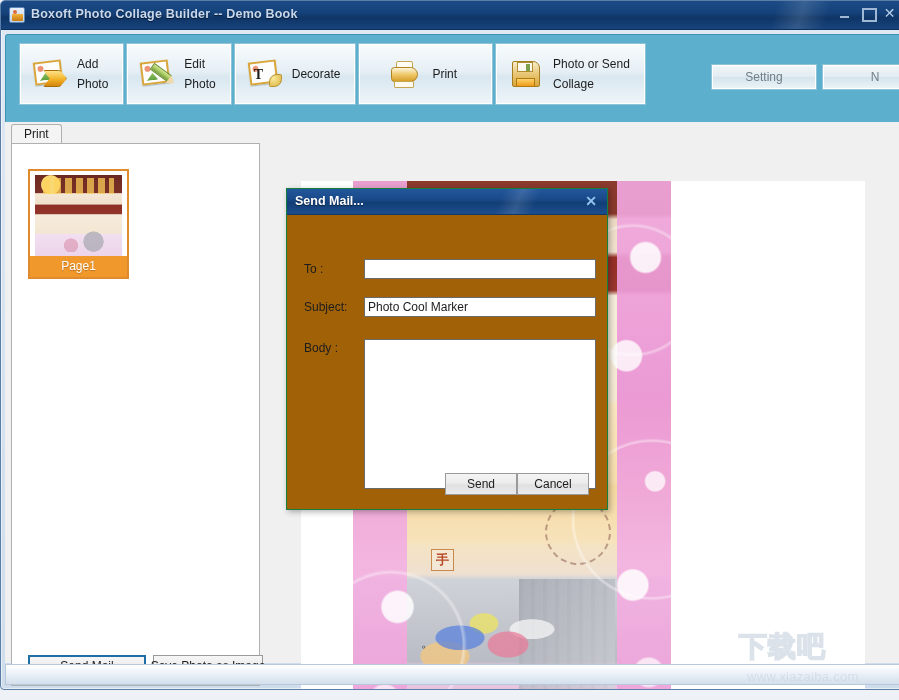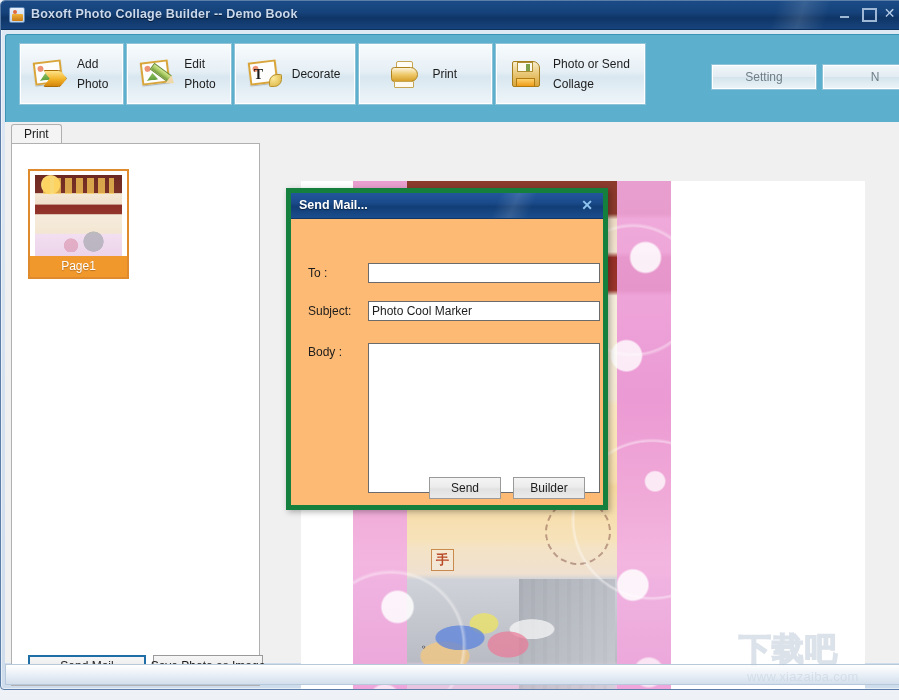--- a/index.html
+++ b/index.html
@@ -454,22 +454,22 @@
     height: 21px;
     background: linear-gradient(180deg,#ffffff 0%, #e7eef6 55%, #d3dfec 100%);
     border: 1px solid #b7c8db;
   }
 
   
   .dialog {
     position: absolute;
     left: 286px; top: 188px;
     width: 322px; height: 322px;
-    background: #fdba74;
-    border: 5px solid #15803d;
+    background: #a16207;
+    border: 1px solid #15803d;
     box-shadow: 2px 2px 6px rgba(0,0,0,.30);
   }
   .dlg-title {
     position: relative;
     height: 26px;
     background: linear-gradient(180deg,#22579c 0%, #1a4a8a 40%, #123e76 55%, #1b4d8d 100%);
     border-bottom: 1px solid #0f3868;
     overflow: hidden;
   }
   .dlg-title:after {
@@ -521,21 +521,21 @@
   .row-subject .fld-label { width: 60px; }
   .row-subject .txtbox { width: 232px; height: 20px; }
 
   .row-body { left: 17px; top: 124px; }
   .row-body .fld-label { width: 60px; padding-top: 2px; }
   .row-body .txtbox { width: 232px; height: 150px; resize: none; }
 
   .dlg-actions {
     position: absolute;
     right: 18px; bottom: 15px;
-    display: flex; gap: 12px;
+    display: flex; gap: 0;
   }
   .dlg-btn {
     width: 72px; height: 22px;
     font-size: 12px;
     color: #1c1c1c;
     background: linear-gradient(180deg,#f4f4f4 0%, #ececec 45%, #e1e1e1 55%, #eaeaea 100%);
     border: 1px solid #9a9a9a;
     display:flex; align-items:center; justify-content:center;
     cursor: default;
   }
@@ -544,21 +544,21 @@
   .watermark {
     position: absolute;
     right: 20px; bottom: 16px;
     width: 140px; height: 56px;
     pointer-events: none;
     opacity: .5;
   }
   .wm-cn {
     position:absolute; left:0; top:0;
     font-family: "DejaVu Sans", sans-serif;
-    font-size: 32px;
+    font-size: 28px;
     font-weight: bold;
     color: transparent;
     -webkit-text-stroke: 1.5px #b9c6d6;
     letter-spacing: 1px;
   }
   .wm-url {
     position:absolute; left: 8px; bottom: 0;
     font-size: 13px;
     color: #c3cfdd;
     letter-spacing: .3px;
@@ -700,21 +700,21 @@
         <input class="txtbox" type="text" value="Photo Cool Marker" style="">
       </div>
 
       <div class="fld-row row-body">
         <span class="fld-label">Body :</span>
         <textarea class="txtbox" style=""></textarea>
       </div>
 
       <div class="dlg-actions">
         <div class="dlg-btn">Send</div>
-        <div class="dlg-btn">Builder</div>
+        <div class="dlg-btn">Cancel</div>
       </div>
     </div>
   </div>
 
   <div class="watermark">
     <div class="wm-cn">下载吧</div>
     <div class="wm-url">www.xiazaiba.com</div>
   </div>
 
 </div>

